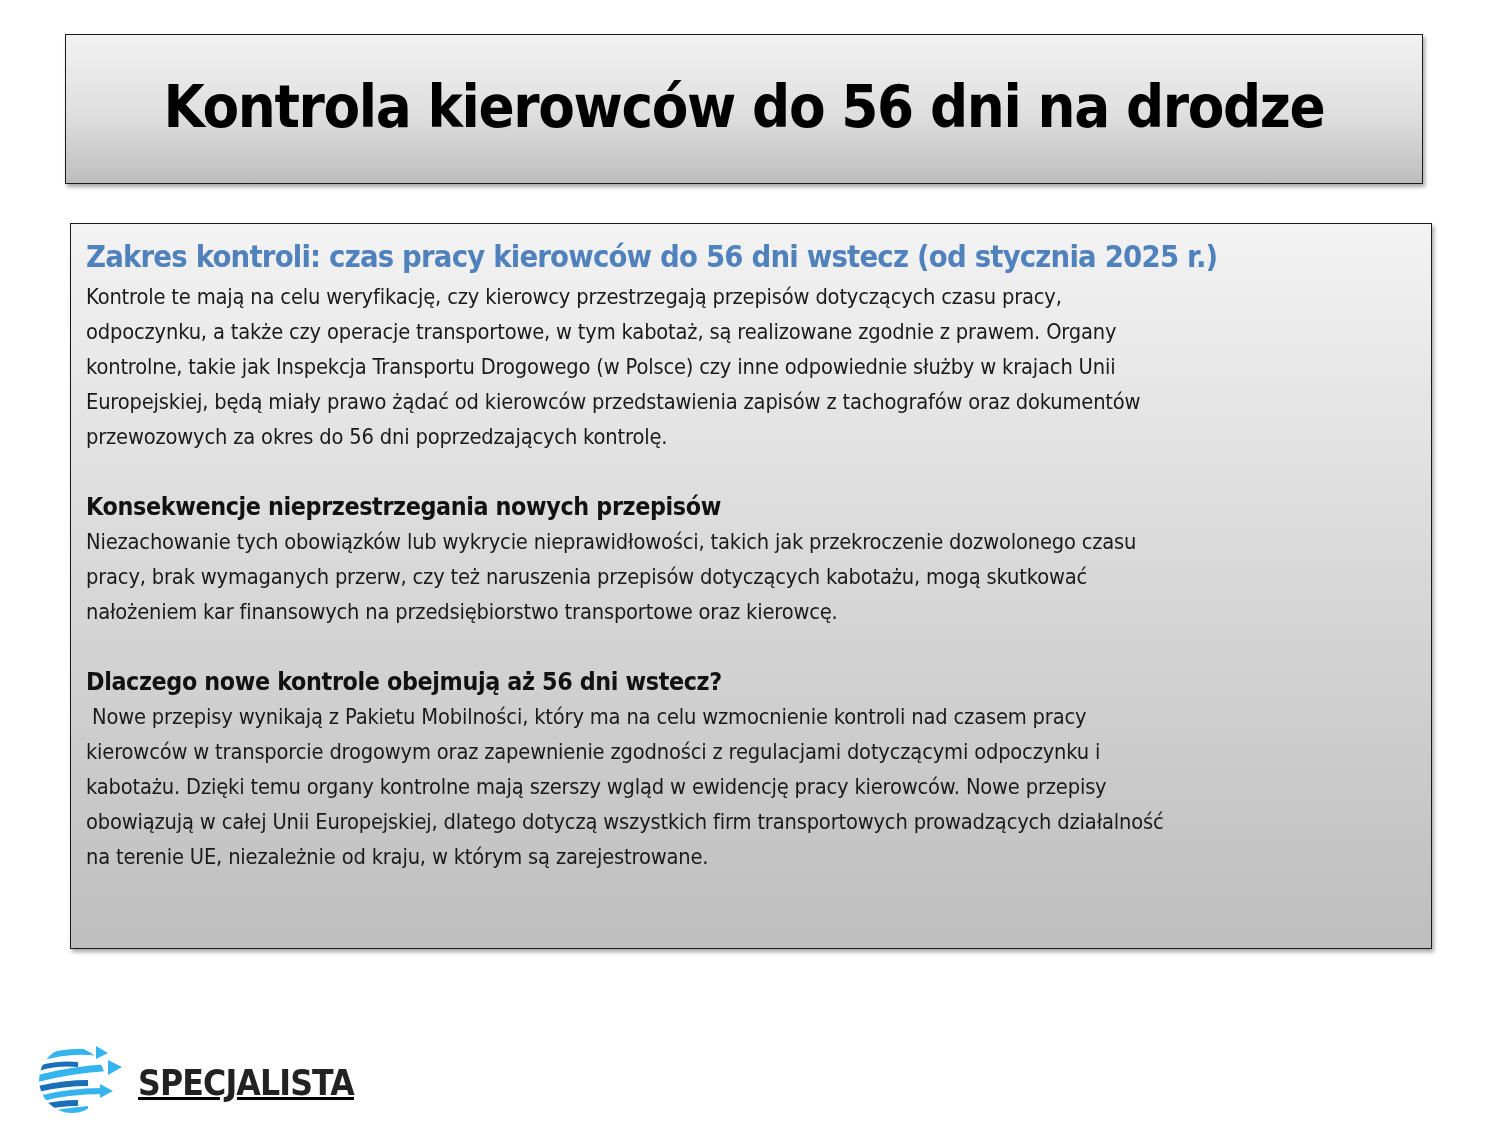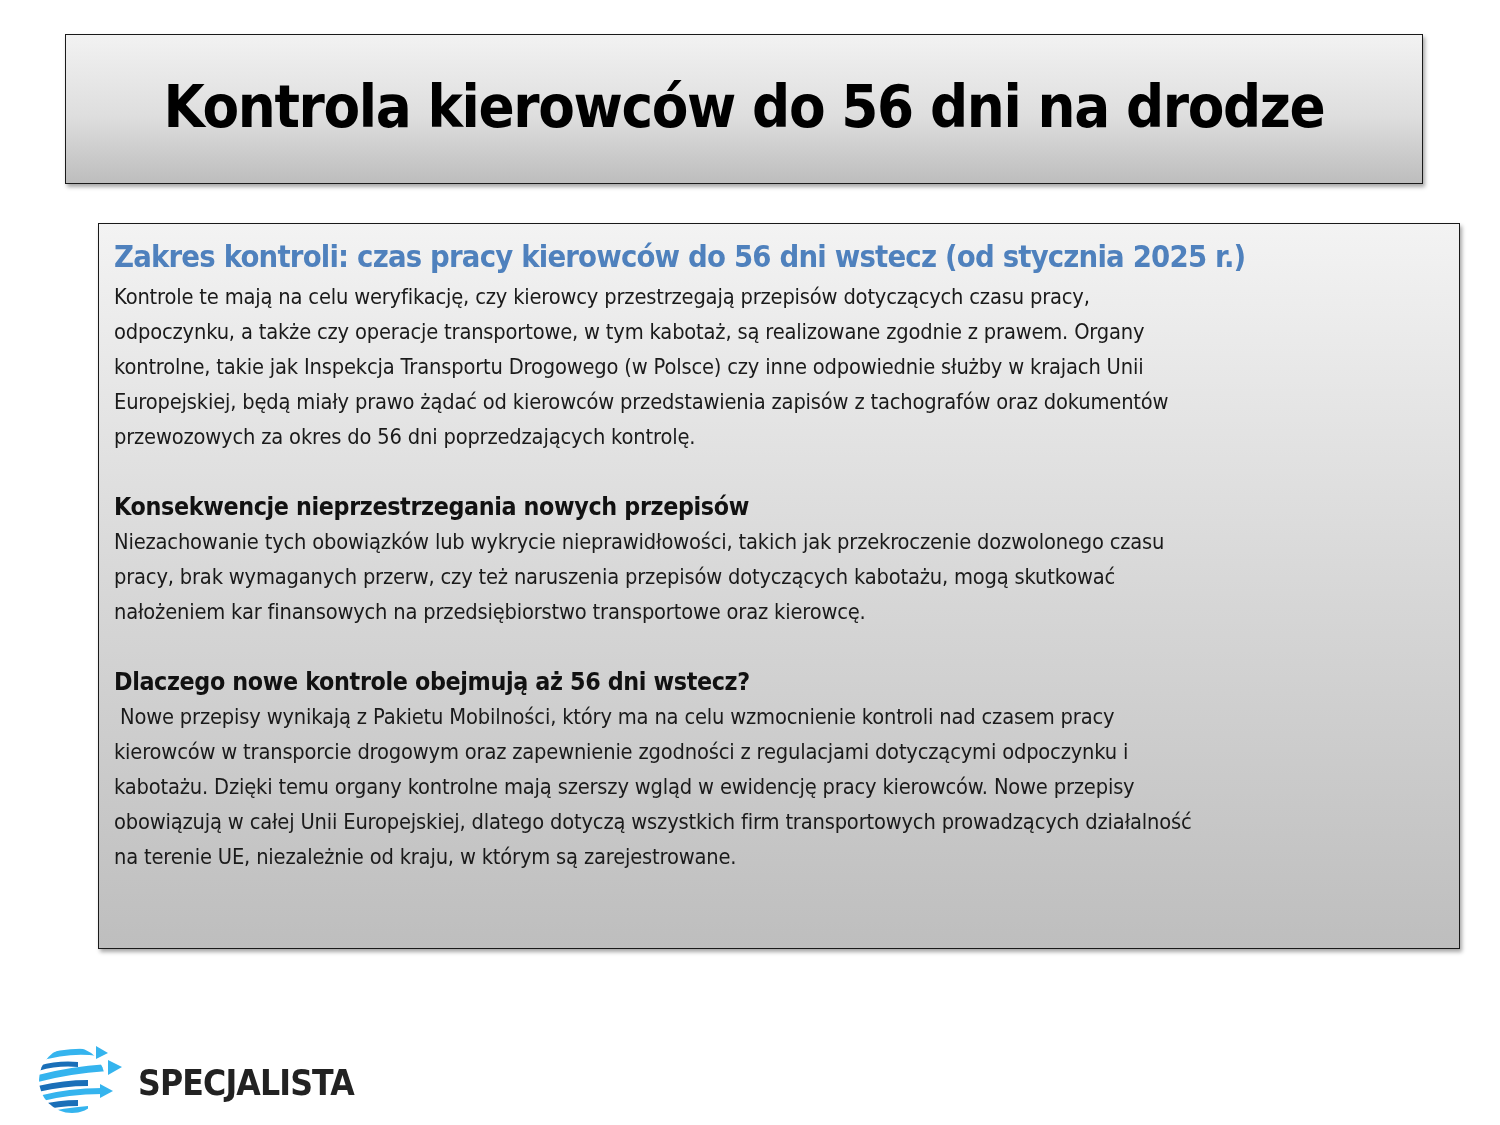--- a/index.html
+++ b/index.html
@@ -42,21 +42,20 @@
       position: absolute;
       left: 70px;
       top: 223px;
       width: 1362px;
       height: 726px;
       border: 1.5px solid #1a1a1a;
       background: linear-gradient(to bottom, #f3f3f3 0%, #dadada 45%, #bebebe 100%);
       box-shadow: 2px 3px 4px rgba(0,0,0,0.35);
       box-sizing: border-box;
       padding: 10px 14px 16px 15px;
-      margin-left: 28px;
     }
     .heading-blue {
       font-family: "DejaVu Sans", sans-serif;
       font-weight: bold;
       font-size: 30.5px;
       color: #4f81bd;
       letter-spacing: -0.9px;
       transform: scaleX(0.905);
       transform-origin: left center;
       white-space: nowrap;
@@ -92,20 +91,21 @@
     }
     .gap {
       height: 35px;
     }
     .logo {
       position: absolute;
       left: 38px;
       top: 1042px;
       display: flex;
       align-items: center;
+      text-decoration: underline;
     }
     .logo-icon {
       width: 84px;
       height: 76px;
     }
     .logo-text {
       font-family: "DejaVu Sans", sans-serif;
       font-weight: bold;
       font-size: 36px;
       color: #222222;

